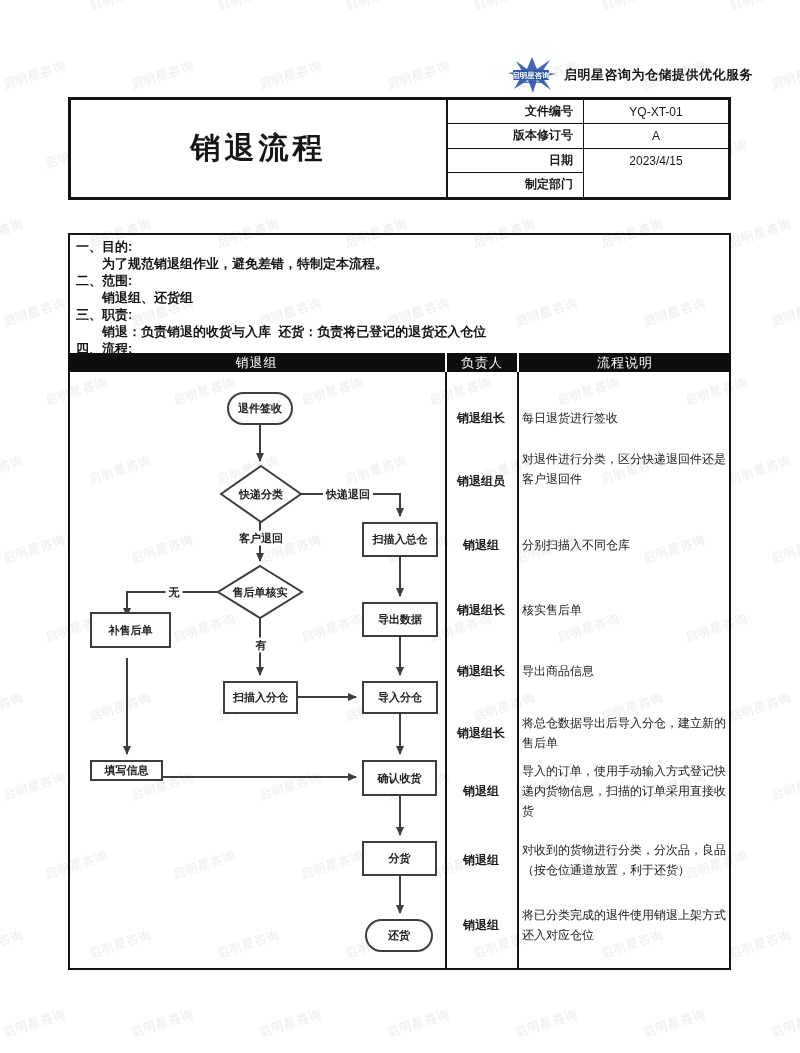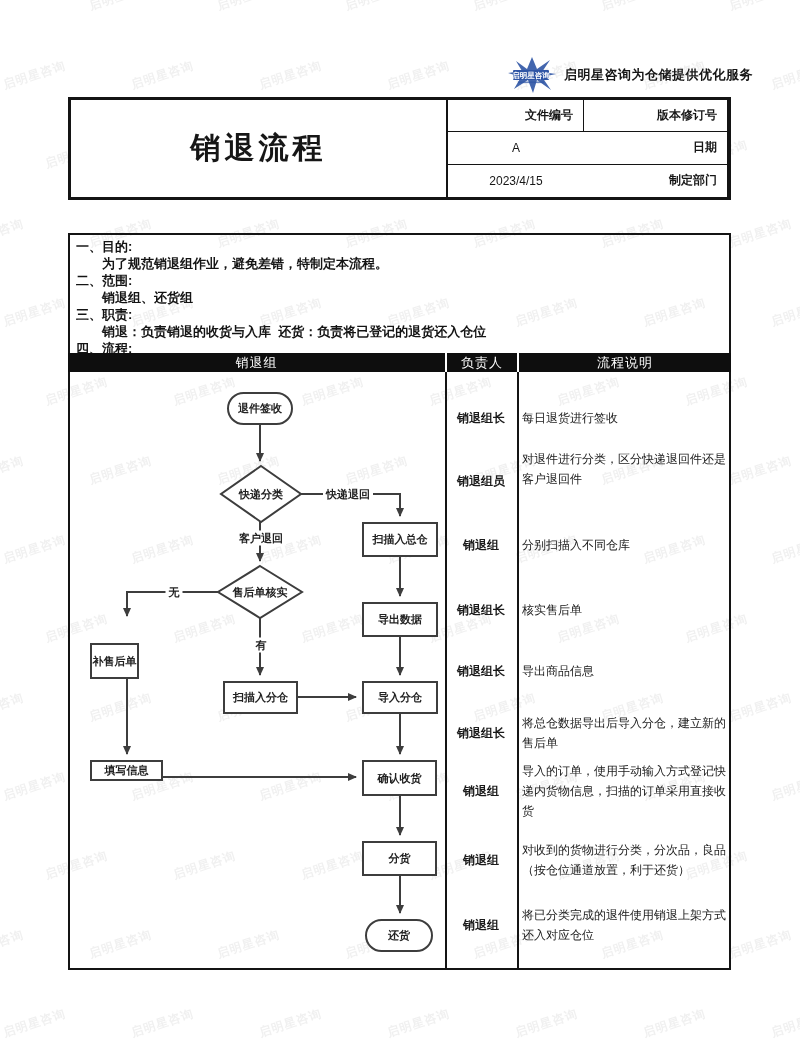--- a/index.html
+++ b/index.html
@@ -162,20 +162,21 @@
     </svg>
     <span class="tagline">启明星咨询为仓储提供优化服务</span>
   </div>
 
   <div class="title-table">
     <div class="title-cell">
       <span class="doc-title">销退流程</span>
     </div>
     <div class="info-grid" id="info-grid">
         <div class="ig-label">文件编号</div>
+        <div class="ig-value">YQ-XT-01</div>
         <div class="ig-label">版本修订号</div>
         <div class="ig-value">A</div>
         <div class="ig-label">日期</div>
         <div class="ig-value">2023/4/15</div>
         <div class="ig-label">制定部门</div>
       </div>
   </div>
 
   <div class="content-box">
     <div class="layer">
@@ -219,21 +220,21 @@
             <polyline points="400,796 400,835" fill="none" stroke="#3d3d3d" stroke-width="2" marker-end="url(#arr)"></polyline>
             <polyline points="400,876 400,913" fill="none" stroke="#3d3d3d" stroke-width="2" marker-end="url(#arr)"></polyline>
           </g>
       </svg>
 
       <div id="nodes">
           <div class="node stadium" style="left: 159px; top: 159px; width: 66px; height: 33px;">退件签收</div>
           <div class="node diamond" style="left: 153px; top: 233px; width: 80px; height: 56px;">快递分类</div>
           <div class="node rect" style="left: 294px; top: 289px; width: 76px; height: 35px; text-align: center;">扫描入总仓</div>
           <div class="node diamond" style="left: 150px; top: 333px; width: 84px; height: 52px;">售后单核实</div>
-          <div class="node rect" style="left: 22px; top: 410px; width: 49px; height: 36px;">补售后单</div>
+          <div class="node rect" style="left: 22px; top: 379px; width: 81px; height: 36px;">补售后单</div>
           <div class="node rect" style="left: 294px; top: 369px; width: 76px; height: 35px;">导出数据</div>
           <div class="node rect" style="left: 155px; top: 448px; width: 75px; height: 33px;">扫描入分仓</div>
           <div class="node rect" style="left: 294px; top: 448px; width: 76px; height: 33px;">导入分仓</div>
           <div class="node rect" style="left: 22px; top: 527px; width: 73px; height: 21px;">填写信息</div>
           <div class="node rect" style="left: 294px; top: 527px; width: 75px; height: 36px;">确认收货</div>
           <div class="node rect" style="left: 294px; top: 608px; width: 75px; height: 35px;">分货</div>
           <div class="node stadium" style="left: 297px; top: 686px; width: 68px; height: 33px;">还货</div>
         </div>
       <div id="edge-labels">
           <div class="edge-label" style="left: 280px; top: 261px;">快递退回</div>

